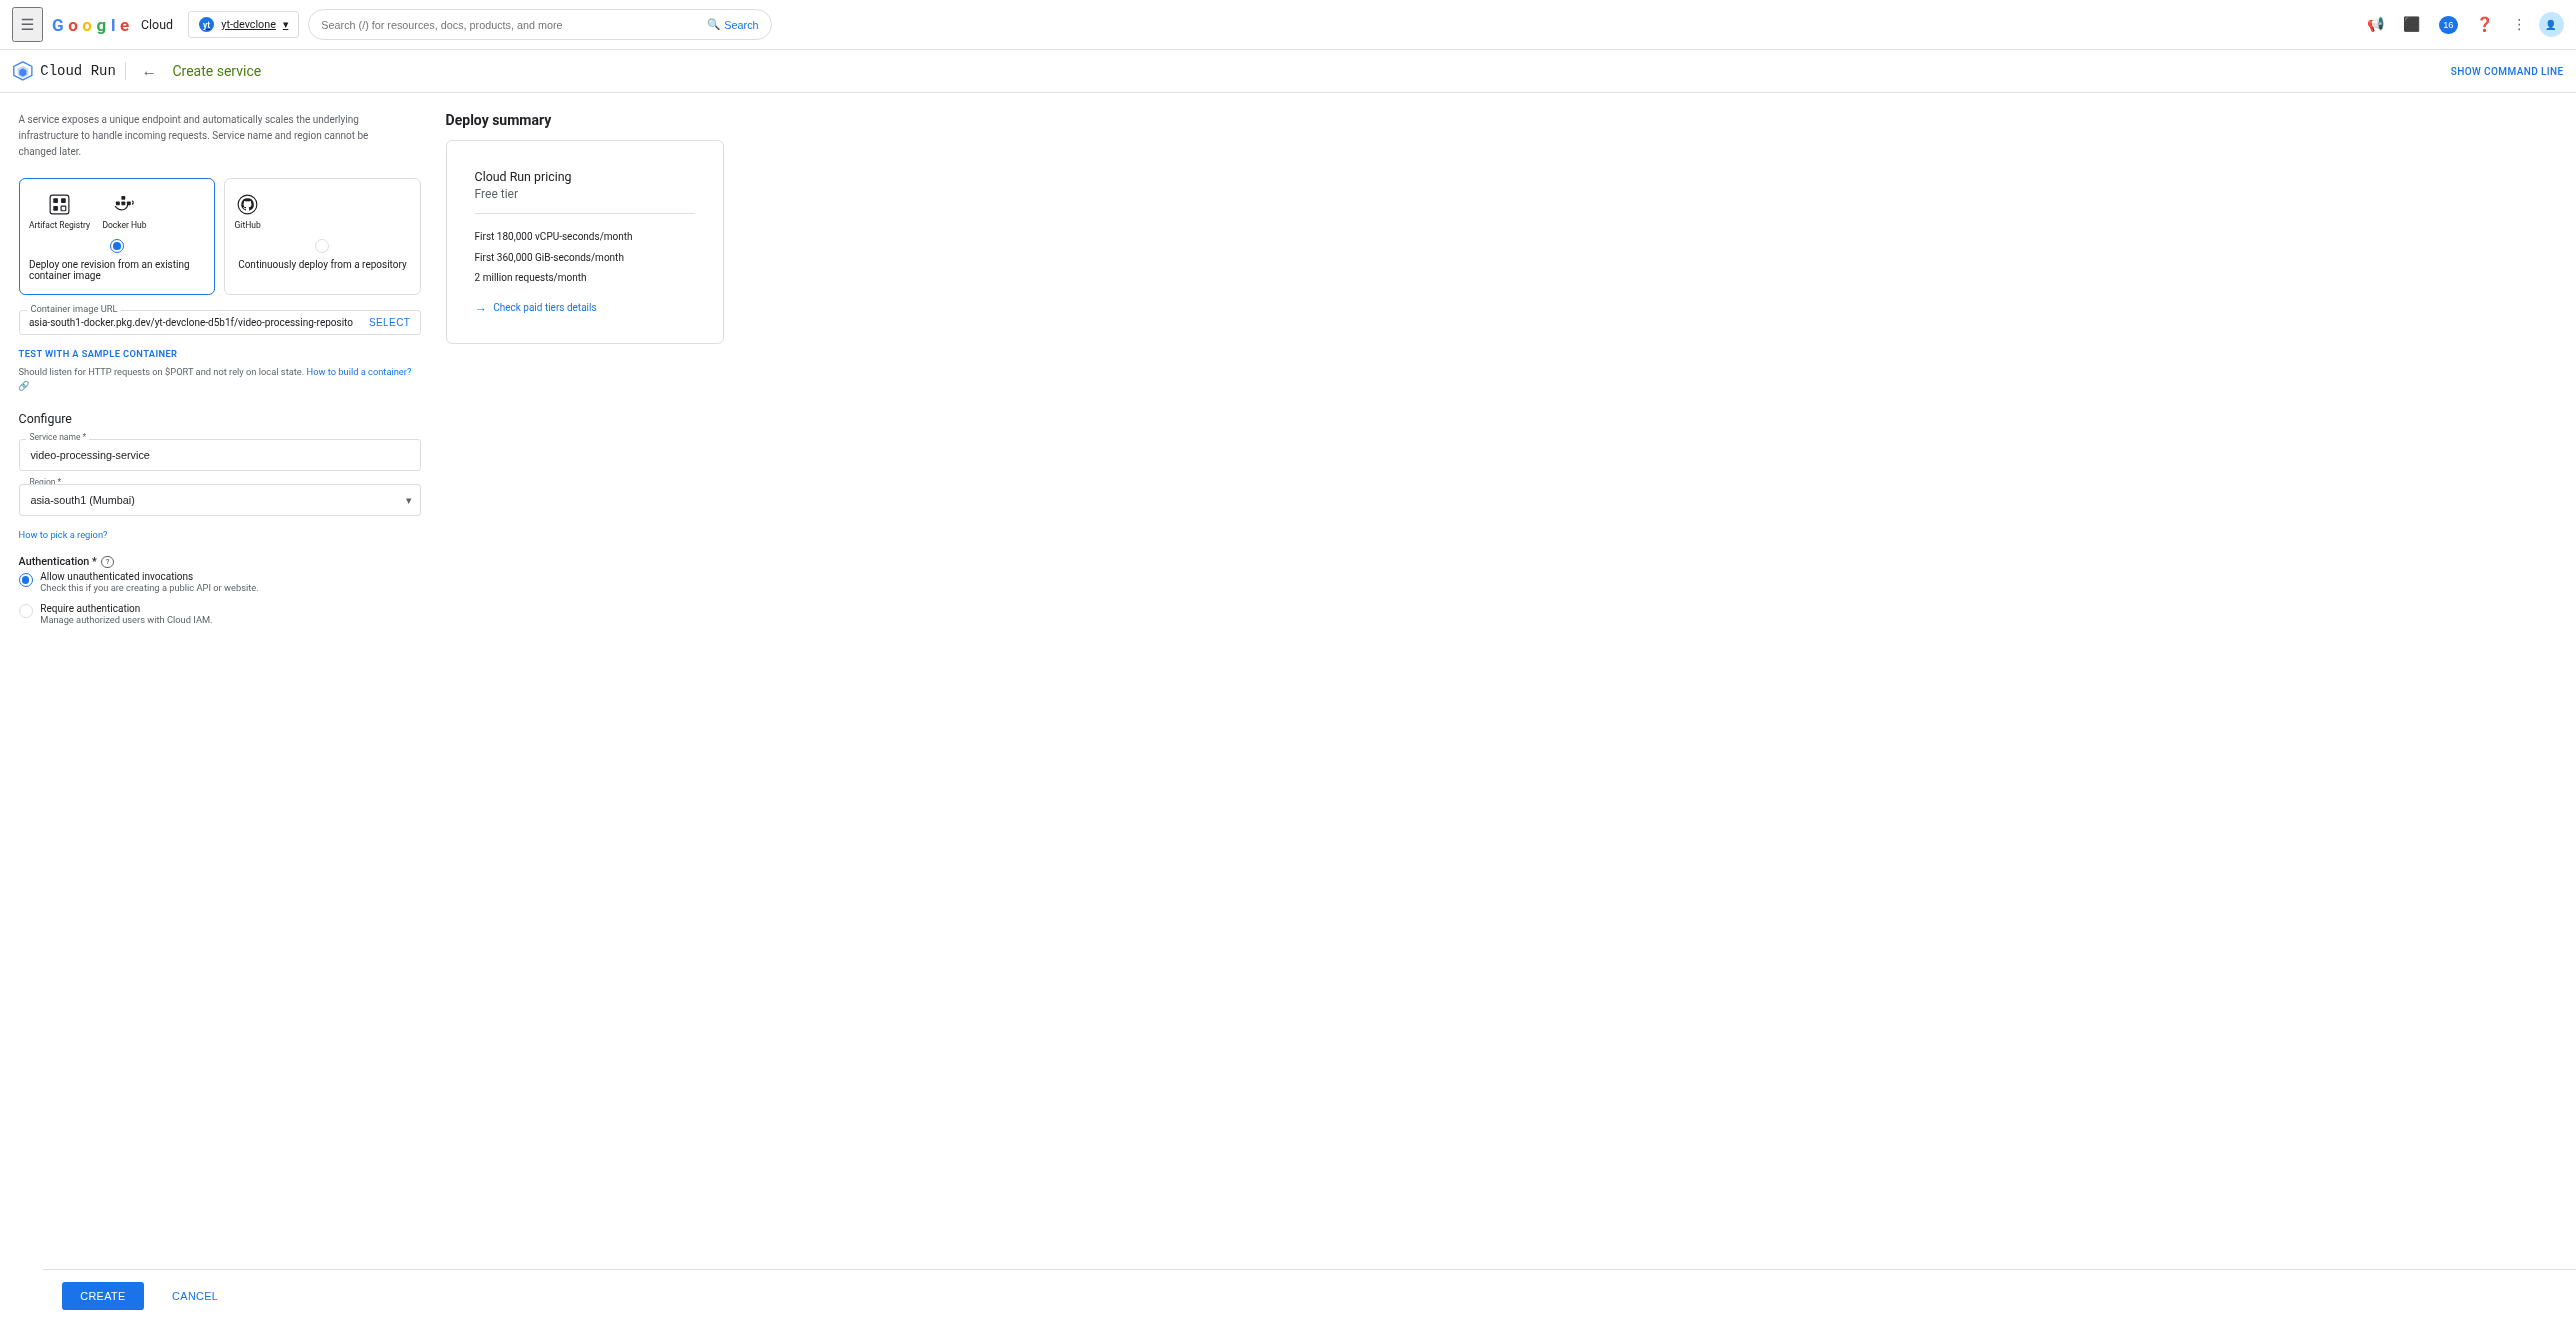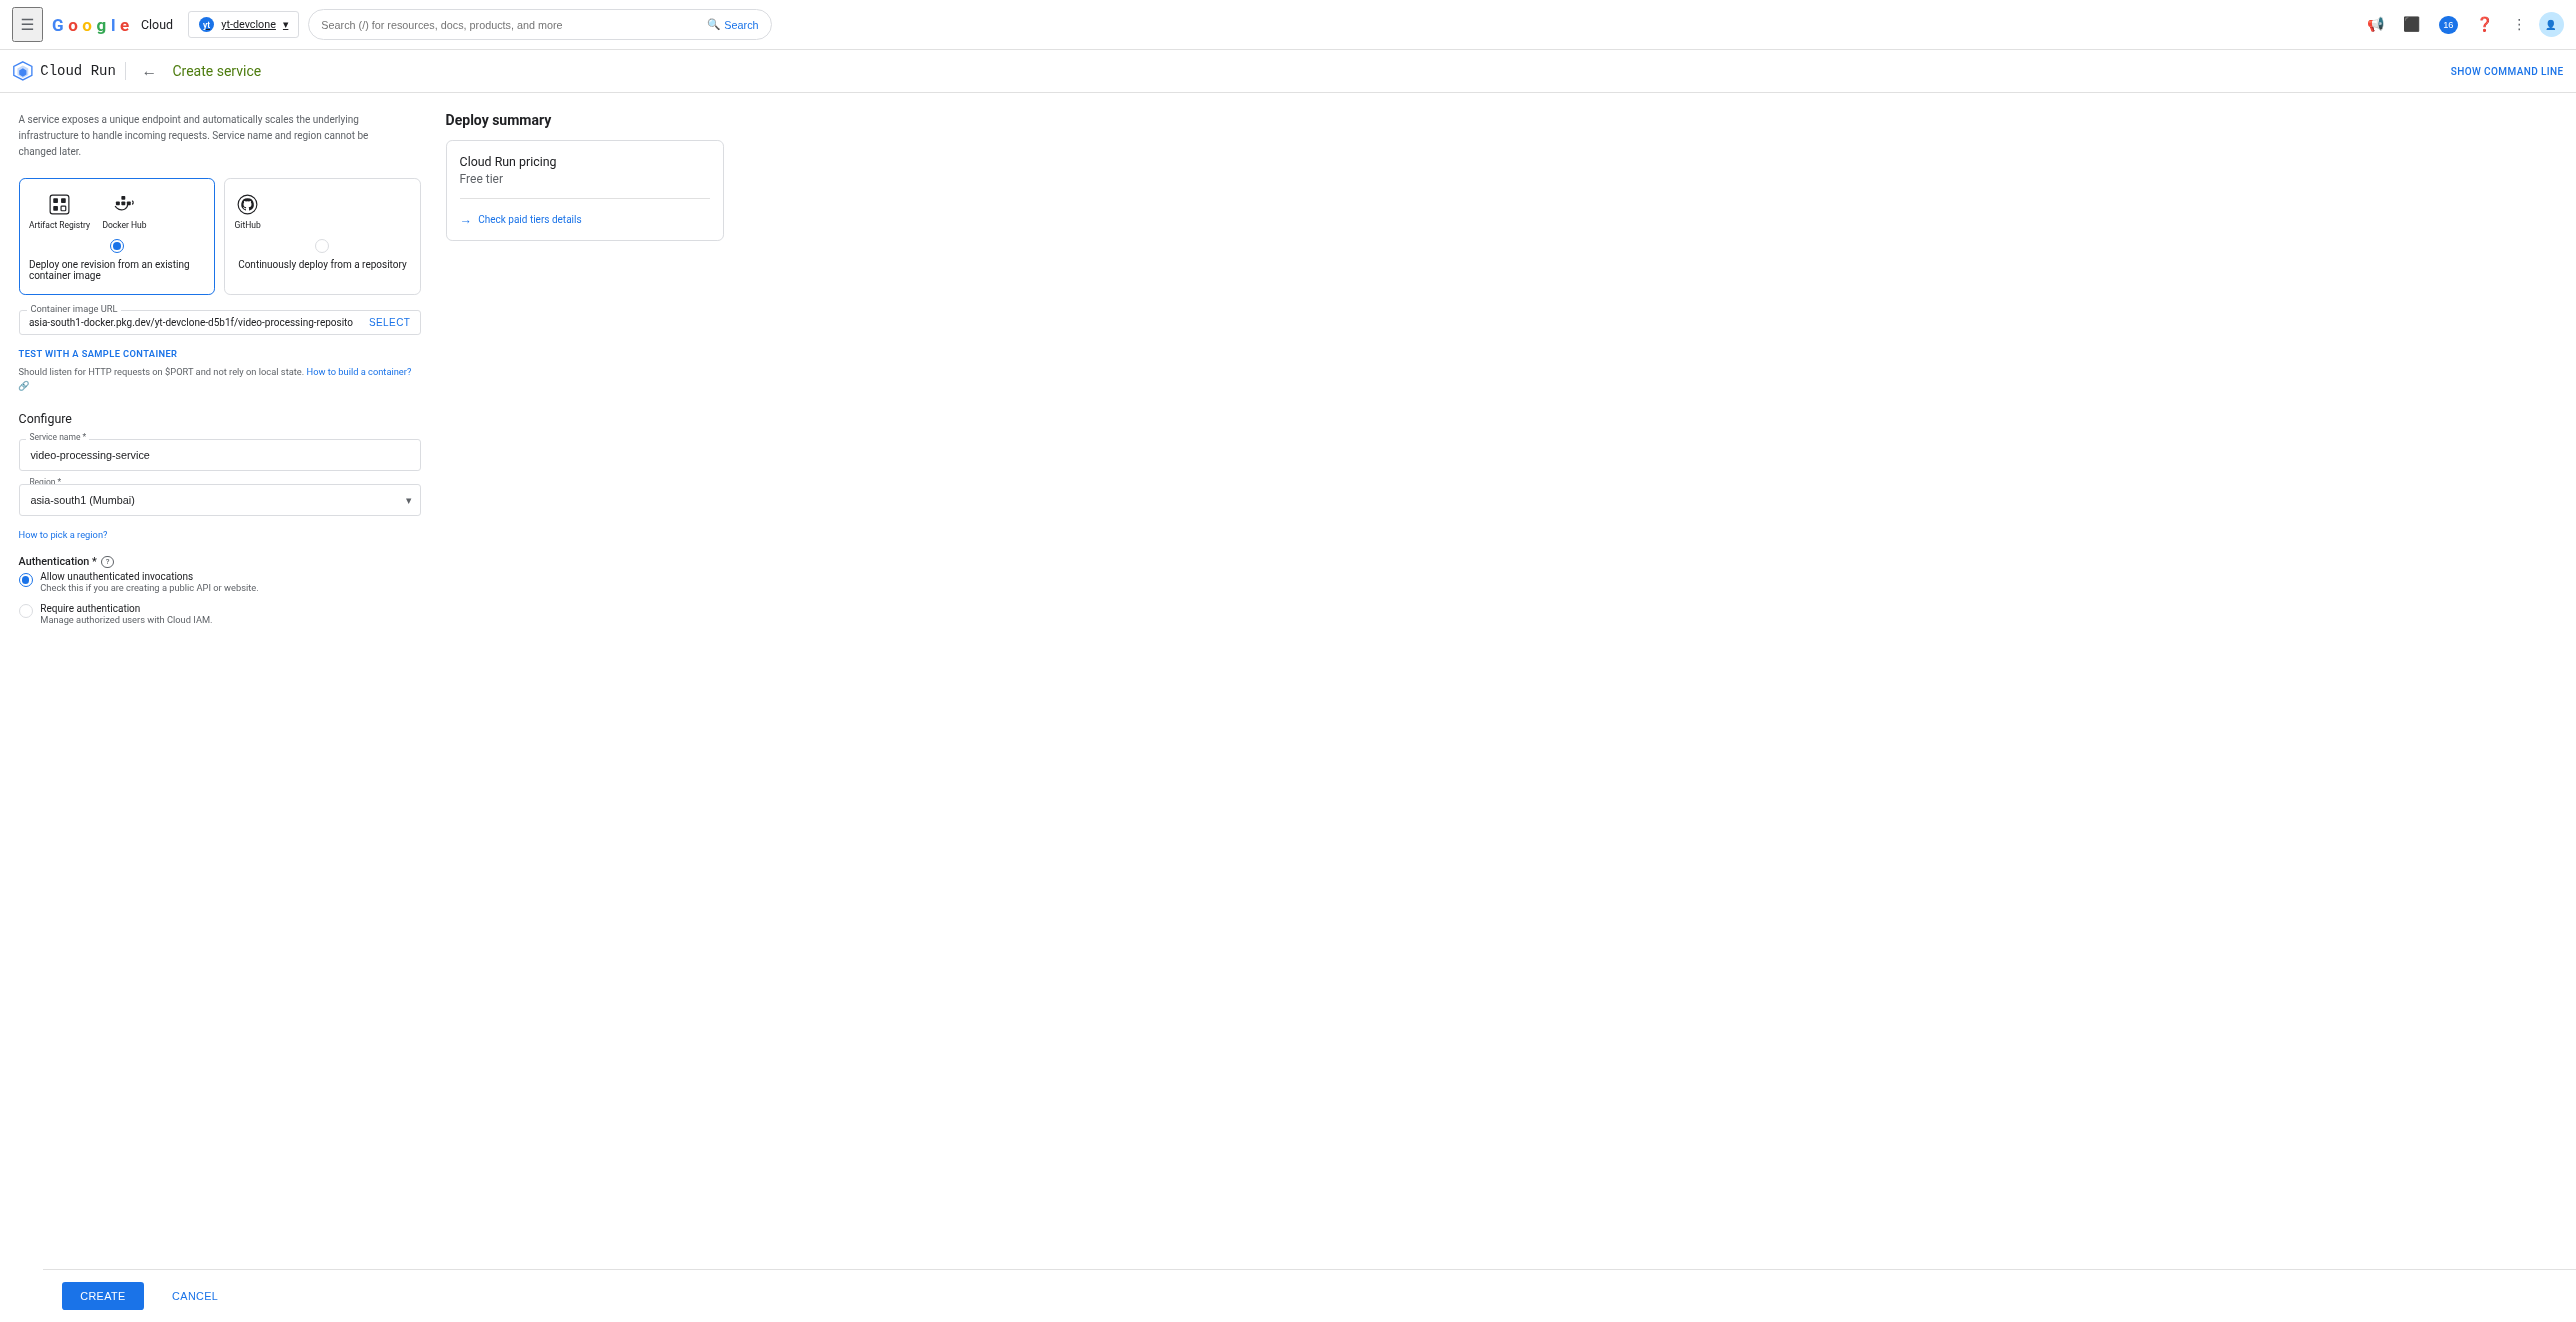--- a/index.html
+++ b/index.html
@@ -134,21 +134,21 @@
     }
     .btn-cancel {
       background: none; color: #1a73e8; border: none; border-radius: 3.1px;
       padding: 7.7px 18.6px; font-size: 10.8px; font-weight: 500; cursor: pointer;
       letter-spacing: 0.4px;
     }
 
     
     .pricing-summary-title { font-size: 14px; color: #202124; margin-bottom: 12.4px; }
     .pricing-card {
-      border: 0.8px solid #dadce0; border-radius: 6.2px; padding: 13px; max-width: 278px;
+      border: 0.8px solid #dadce0; border-radius: 6.2px; padding: 28px; max-width: 278px;
     }
     .pricing-card-title { font-size: 12.4px; color: #202124; margin-bottom: 3.1px; }
     .pricing-tier { font-size: 12px; color: #5f6368; margin-bottom: 12.4px; padding-bottom: 12.4px; border-bottom: 0.8px solid #e0e0e0; }
     .pricing-items { list-style: none; }
     .pricing-items li { font-size: 10px; color: #202124; padding: 4.6px 0; }
     .pricing-link { display: flex; align-items: center; gap: 6.2px; margin-top: 12.4px; color: #1a73e8; font-size: 10px; cursor: pointer; text-decoration: none; }
     .arrow-icon { font-size: 12.4px; }
   </style>
 </head>
 <body>
@@ -317,20 +317,25 @@
         </div>
       </div>
     </div>
   </div>
 
   <div class="right-panel">
     <h2 class="pricing-summary-title">Deploy summary</h2>
     <div class="pricing-card">
       <div class="pricing-card-title">Cloud Run pricing</div>
       <div class="pricing-tier">Free tier</div>
+      <ul class="pricing-items">
+        <li>First 180,000 vCPU-seconds/month</li>
+        <li>First 360,000 GiB-seconds/month</li>
+        <li>2 million requests/month</li>
+      </ul>
       <a class="pricing-link">
         <span class="arrow-icon">→</span>
         <span>Check paid tiers details</span>
       </a>
     </div>
   </div>
 </div>
 
 <div class="bottom-bar">
   <button class="btn-create">CREATE</button>

